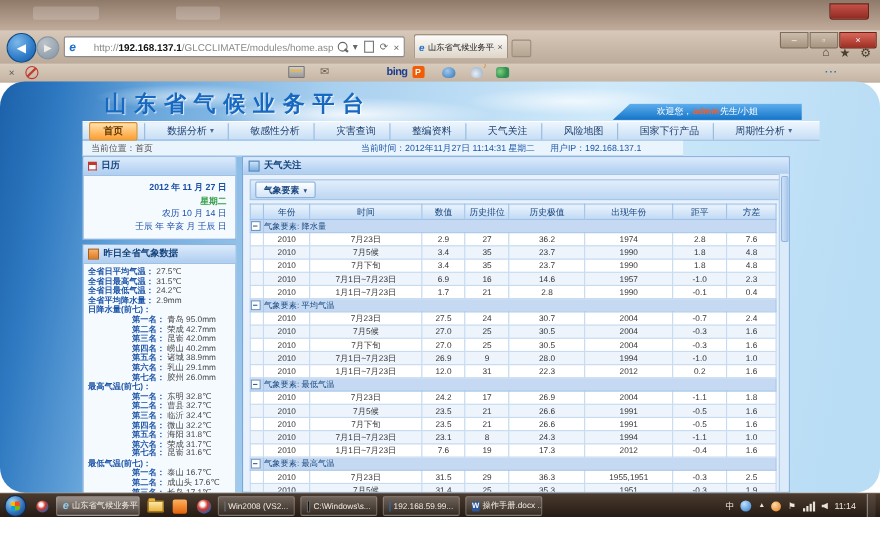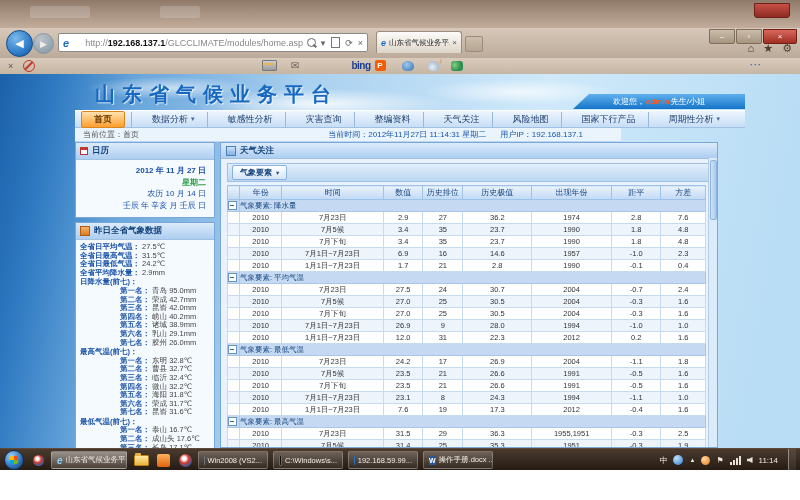--- a/index.html
+++ b/index.html
@@ -58,29 +58,29 @@
   .p-box{width:11px;height:11px;background:#f25c05;color:#fff;font-size:8px;font-weight:bold;
     display:flex;align-items:center;justify-content:center;border-radius:2px;margin-right:16px;}
   .qq-ico{width:12px;height:10px;border-radius:50% 50% 40% 40%;background:radial-gradient(circle at 40% 35%,#9fc9ee,#3572b0);margin-right:14px;}
   .bird-ico{width:11px;height:10px;background:radial-gradient(circle at 40% 60%,#e8eef5,#8fa8c4);border-radius:50% 60% 40% 50%;margin-right:12px;position:relative;}
   .bird-ico::after{content:"♪";position:absolute;right:-4px;top:-4px;font-size:7px;color:#d87f2a;}
   .ppl-ico{width:12px;height:10px;background:radial-gradient(circle at 30% 40%,#7fd27f,#2f8f4e 60%),#3a78b8;border-radius:3px;}
   #cmd-more{position:absolute;right:38px;top:2px;color:#2f6db5;font-weight:bold;letter-spacing:1px;}
 
   
   #viewport{position:absolute;left:0;top:46px;width:800px;height:374px;overflow:hidden;
-    background:linear-gradient(100deg,#1b61aa 0px,#2e79c1 55px,#6aa7dc 140px,#a9d0ef 300px,#cfe9fa 540px,#b9ddf5 800px);}
+    background:linear-gradient(100deg,#1b61aa 0px,#2e79c1 55px,#6aa7dc 140px,#a9d0ef 300px,#cfe9fa 540px,#b9ddf5 800px);border-radius:23px;}
   #clouds{position:absolute;left:0;top:0;width:800px;height:60px;
     background:radial-gradient(ellipse 180px 22px at 320px 30px,rgba(255,255,255,.85),transparent 70%),
                radial-gradient(ellipse 140px 18px at 520px 18px,rgba(255,255,255,.7),transparent 70%),
                radial-gradient(ellipse 120px 16px at 170px 14px,rgba(255,255,255,.6),transparent 70%);}
   #page-header{position:absolute;left:75px;top:0;width:670px;height:36px;}
   #site-title{position:absolute;left:20px;top:7px;font-size:20px;font-weight:bold;color:#1668c0;
     letter-spacing:7px;text-shadow:1px 1px 1px rgba(255,255,255,.8);}
-  #welcome-bar{position:absolute;right:0;bottom:1px;width:172px;height:15px;
+  #welcome-bar{position:absolute;right:16px;bottom:1px;width:172px;height:15px;
     background:linear-gradient(#5fb0ee,#1574c8);clip-path:polygon(16px 0,100% 0,100% 100%,0 100%);
     display:flex;align-items:center;justify-content:center;font-size:8px;color:#fff;}
   #welcome-bar .uname{color:#ff5a1f;font-weight:bold;margin:0 1px;}
 
   #menu{position:absolute;left:75px;top:36px;width:670px;height:18px;
     background:linear-gradient(#eef6fe,#c7def5);border-top:1px solid #fff;border-bottom:1px solid #9ec1e4;
     display:flex;align-items:center;font-size:9px;color:#1c3e6e;box-sizing:border-box;padding-left:6px;}
   .menu-item{padding:1px 12px;white-space:nowrap;display:flex;align-items:center;gap:3px;}
   .menu-item+.menu-item{border-left:1px solid #95b9dd;padding-left:20px;}
   .menu-item.active{background:linear-gradient(#ffe2ae,#ff9e2e);border:1px solid #d9861d;border-radius:2px;

